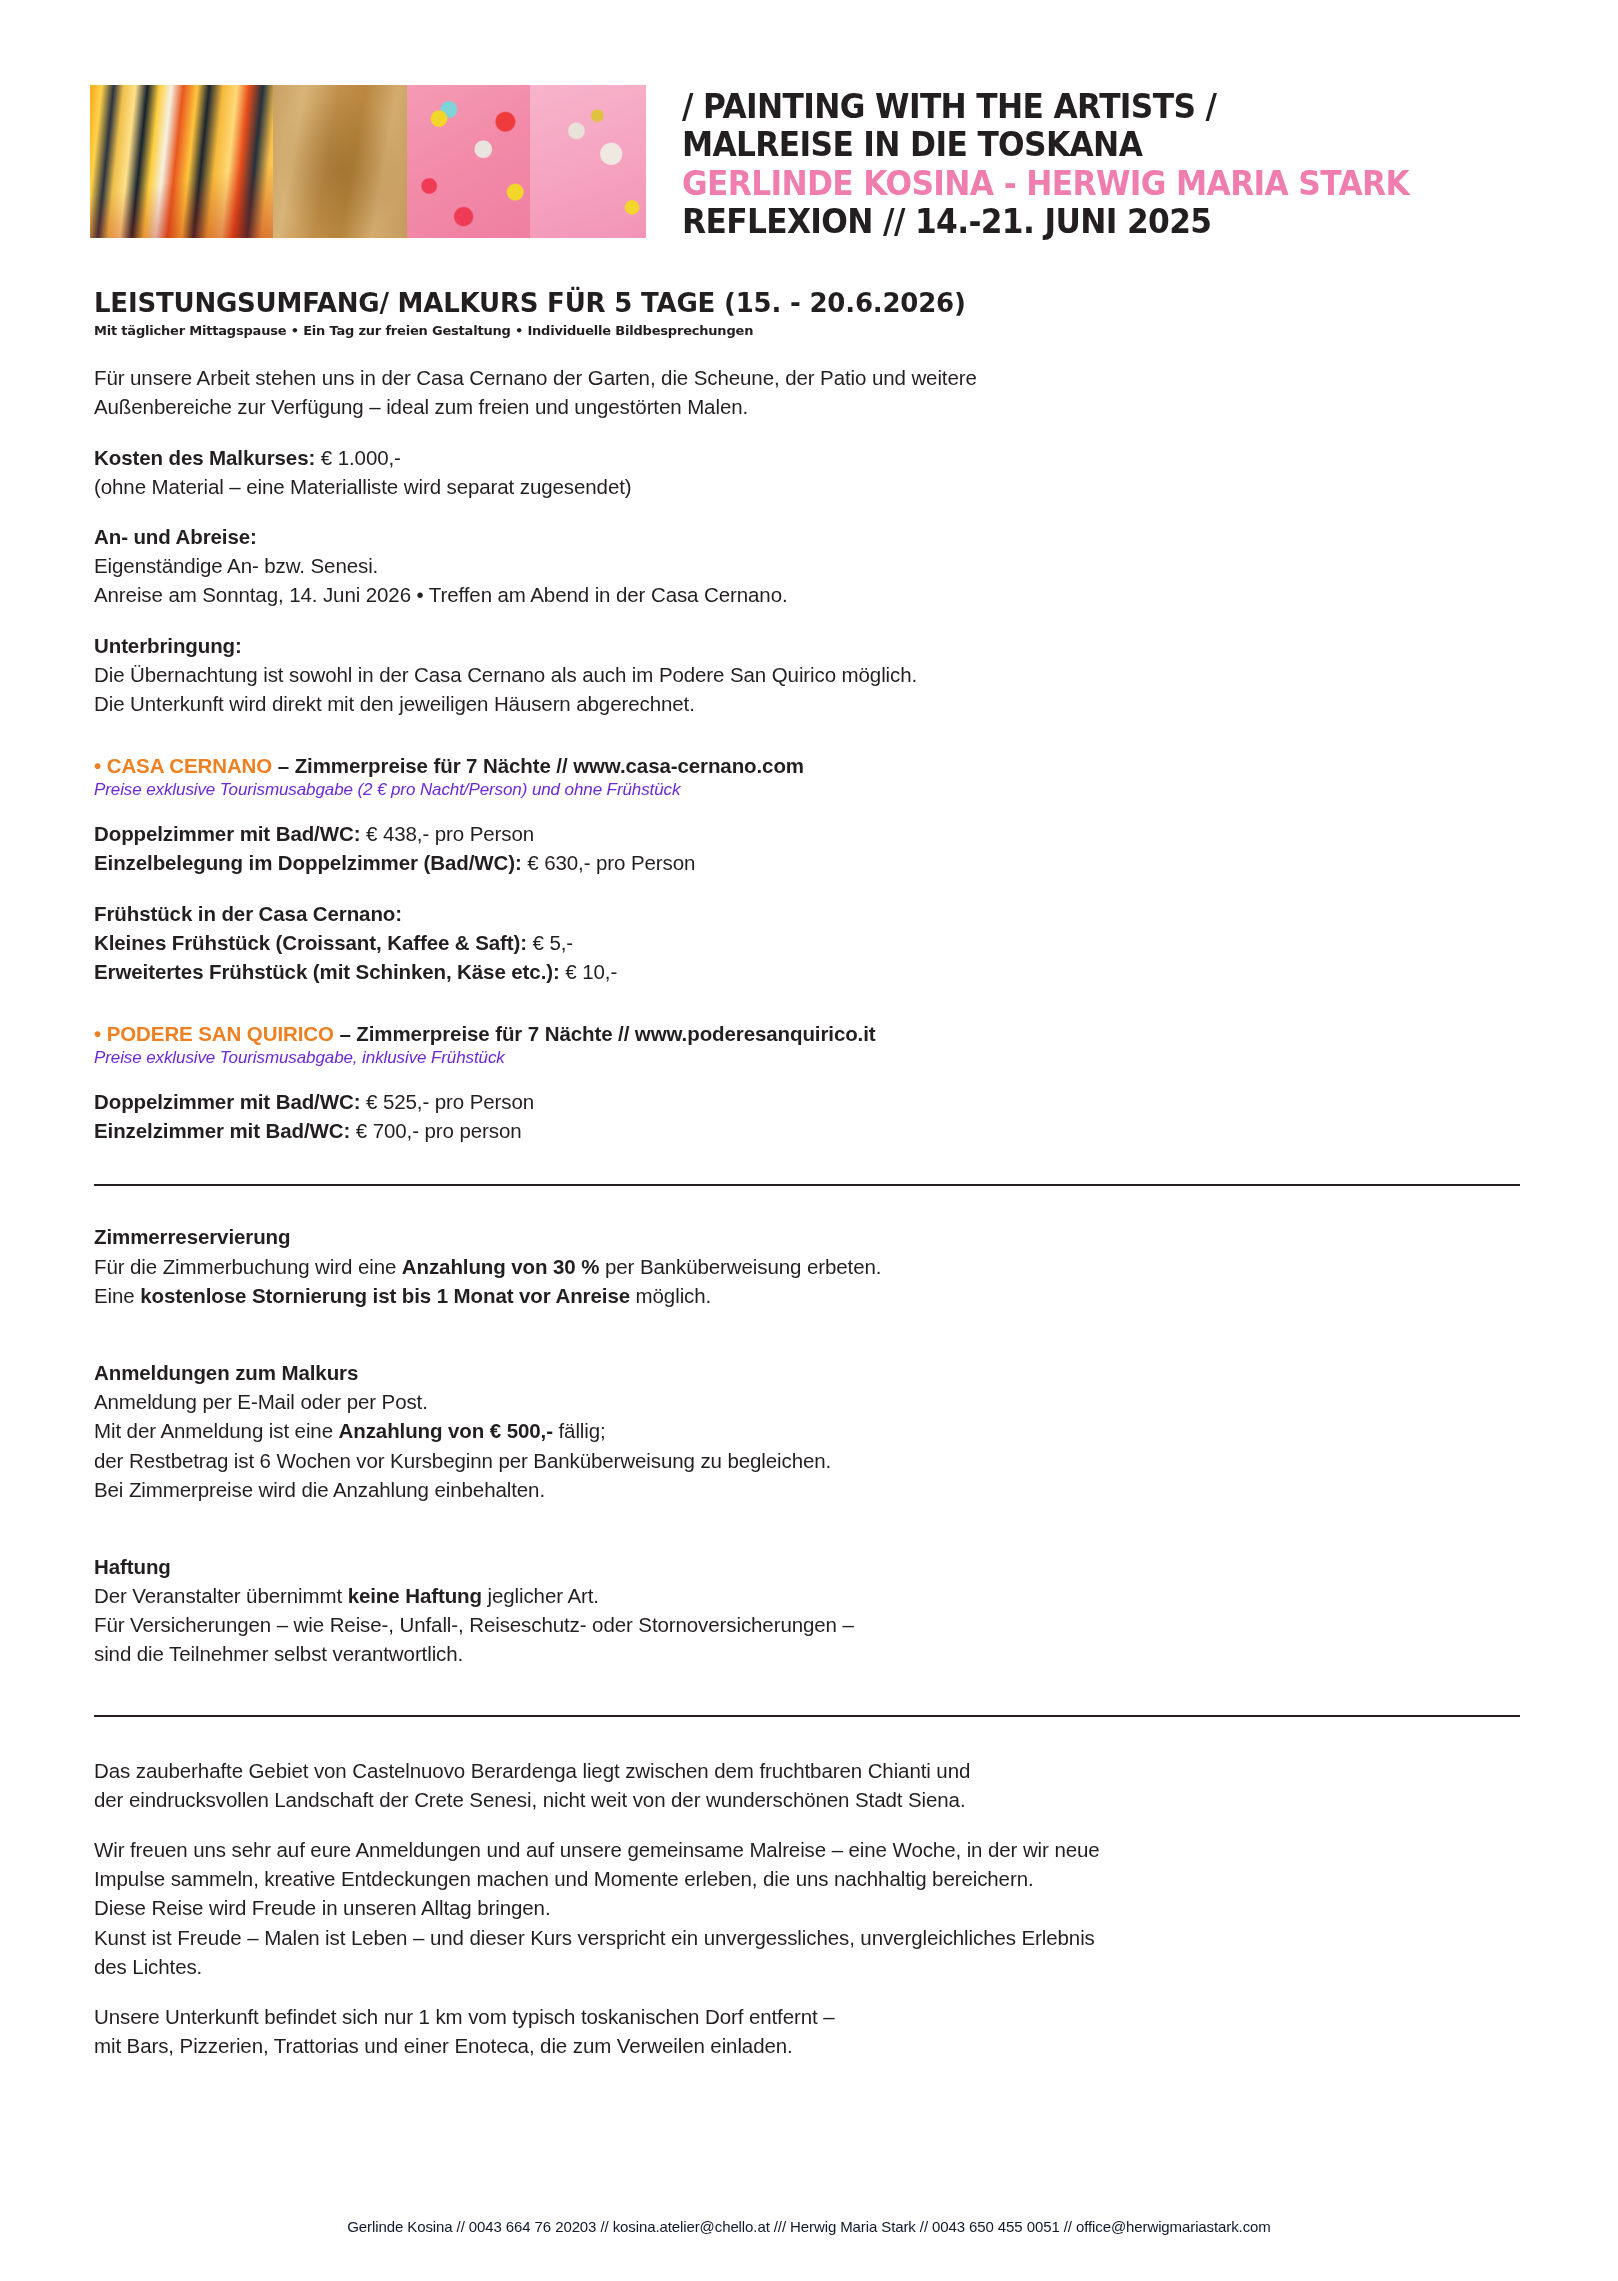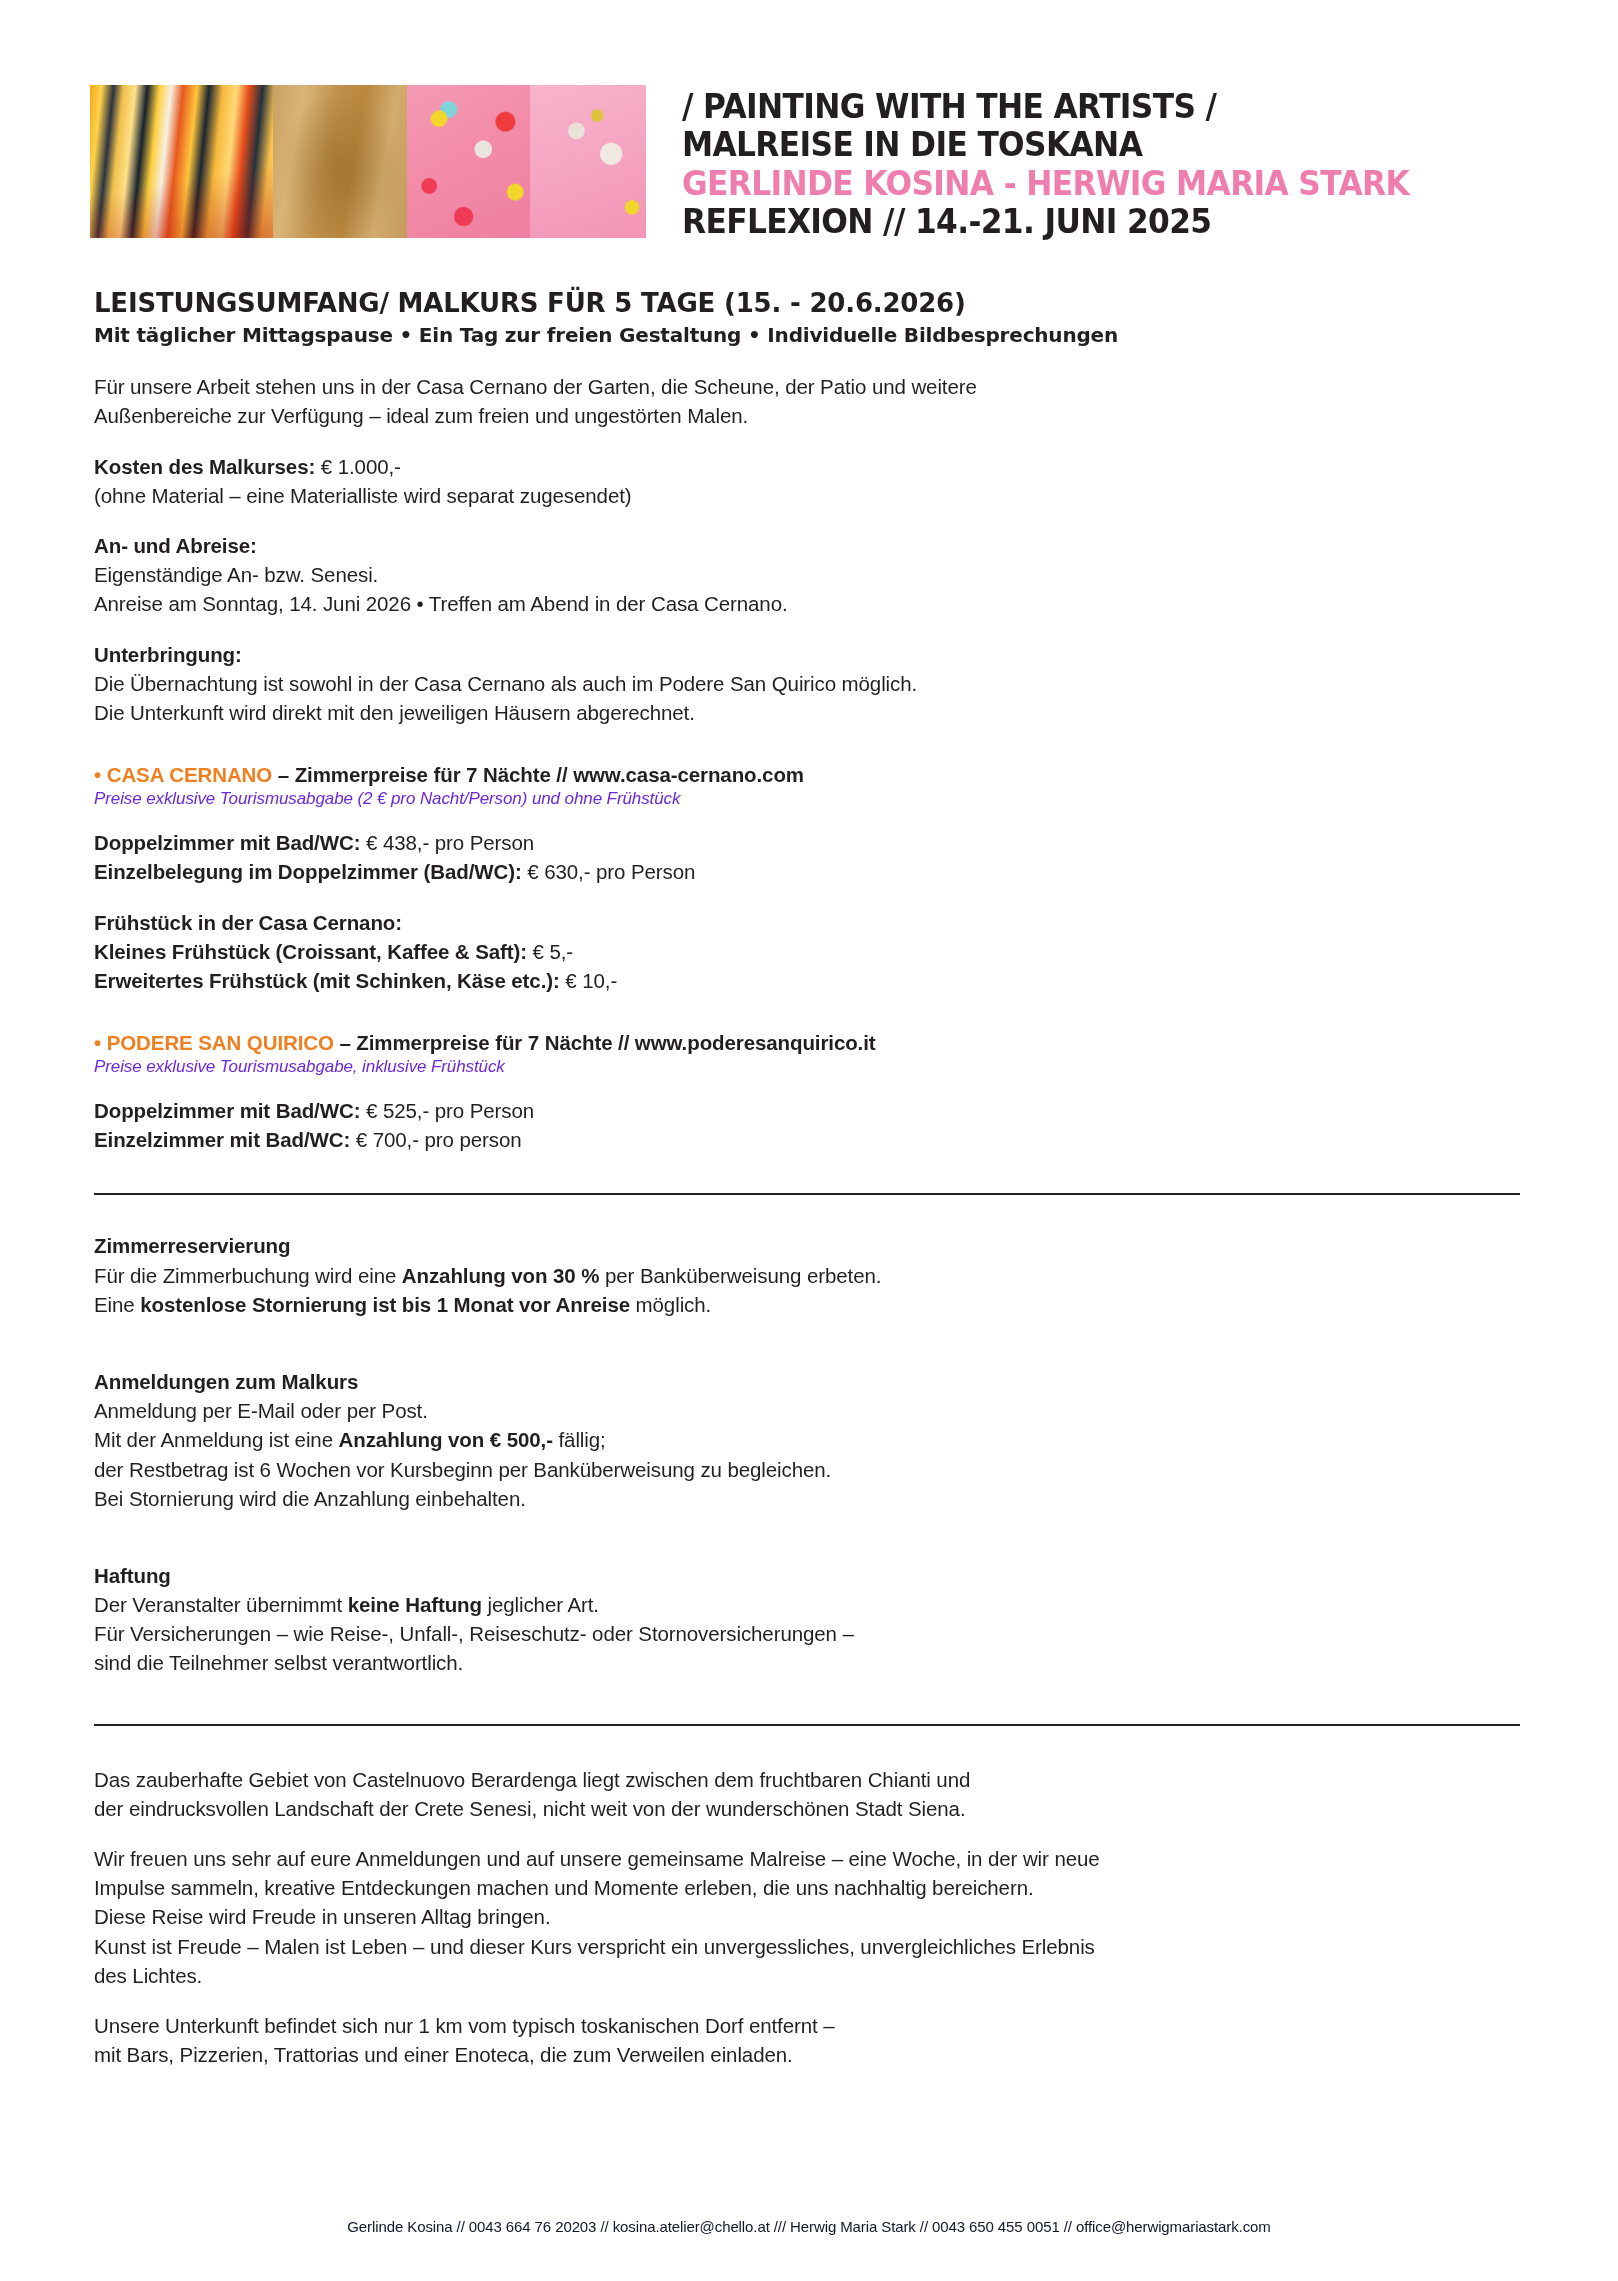--- a/index.html
+++ b/index.html
@@ -105,21 +105,21 @@
     font-weight: bold;
     font-size: 26px;
     margin: 0 0 5.3px 0;
     color: #231f20;
     letter-spacing: -0.2px;
   }
   h2.section-title .lead { font-size: 26px; text-align: center; }
   .sub-line {
     font-family: "DejaVu Sans", sans-serif;
     font-weight: bold;
-    font-size: 20px;
+    font-size: 13px;
     margin: 0 0 25px 0;
     letter-spacing: -0.2px;
   }
 
   p.para {
     font-size: 20.5px;
     line-height: 1.42;
     margin: 0 0 21.4px 0;
     letter-spacing: -0.1px;
   }
@@ -247,21 +247,21 @@
       <span>Eine </span><span class="b">kostenlose Stornierung ist bis 1 Monat vor Anreise</span><span> möglich.</span>
     </p>
 
     <div class="spacer-md"></div>
 
     <p class="para">
       <span class="b">Anmeldungen zum Malkurs</span><br>
       <span>Anmeldung per E-Mail oder per Post.</span><br>
       <span>Mit der Anmeldung ist eine </span><span class="b">Anzahlung von € 500,-</span><span> fällig;</span><br>
       <span>der Restbetrag ist 6 Wochen vor Kursbeginn per Banküberweisung zu begleichen.</span><br>
-      <span>Bei Stornierung wird die Anzahlung einbehalten.</span>
+      <span>Bei Zimmerpreise wird die Anzahlung einbehalten.</span>
     </p>
 
     <div class="spacer-md"></div>
 
     <p class="para tight">
       <span class="b">Haftung</span><br>
       <span>Der Veranstalter übernimmt </span><span class="b">keine Haftung</span><span> jeglicher Art.</span><br>
       <span>Für Versicherungen – wie Reise-, Unfall-, Reiseschutz- oder Stornoversicherungen –</span><br>
       <span>sind die Teilnehmer selbst verantwortlich.</span>
     </p>

